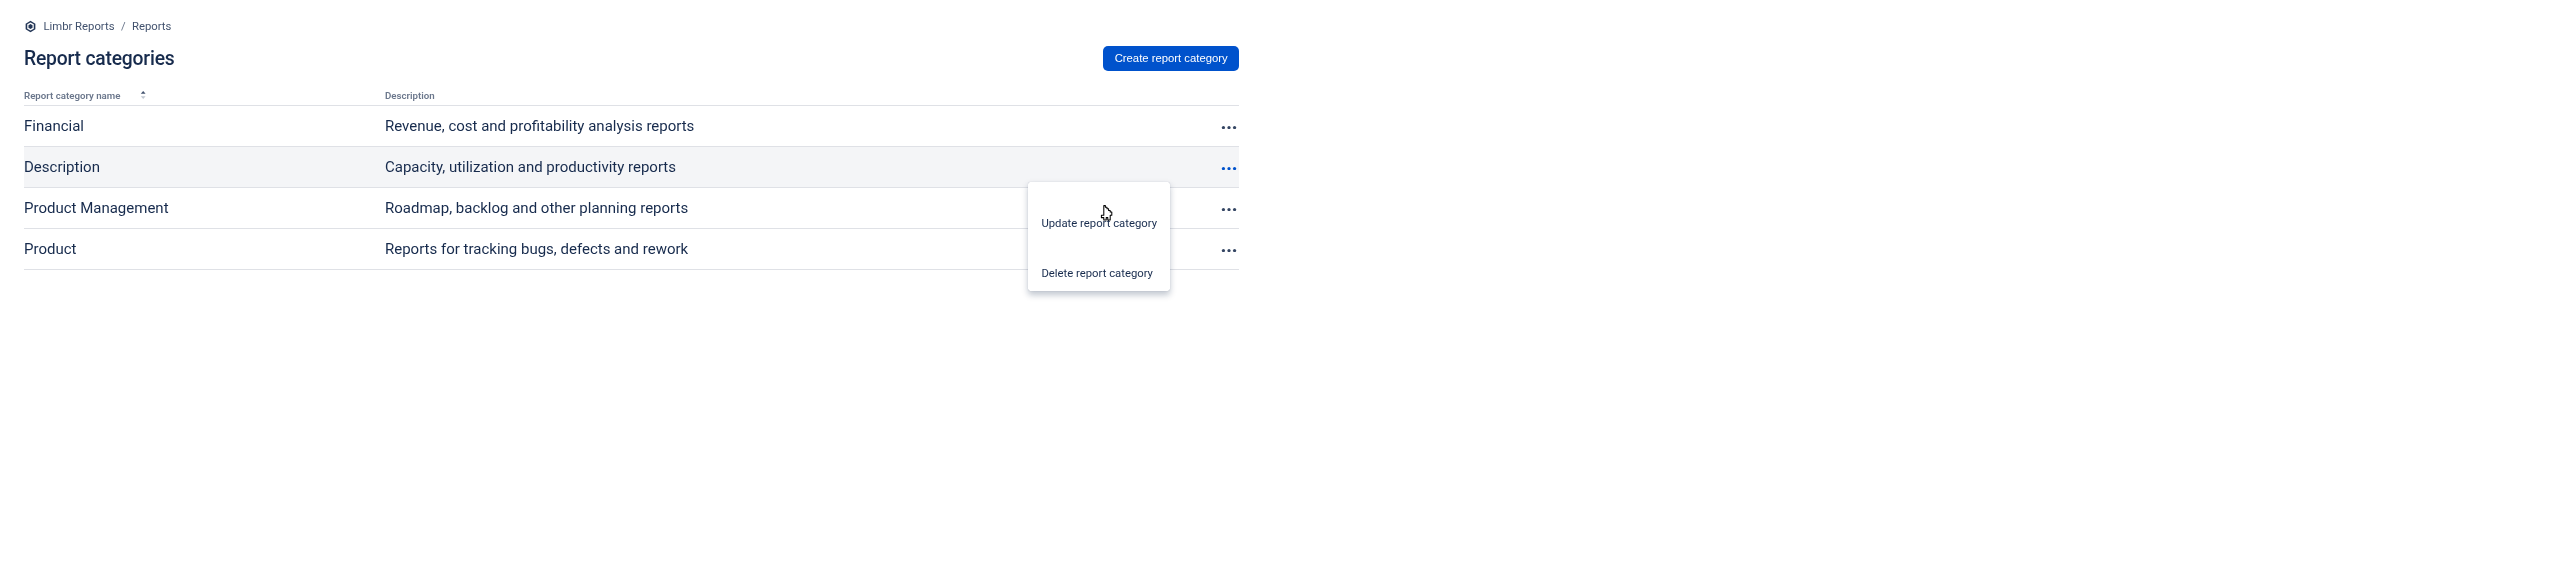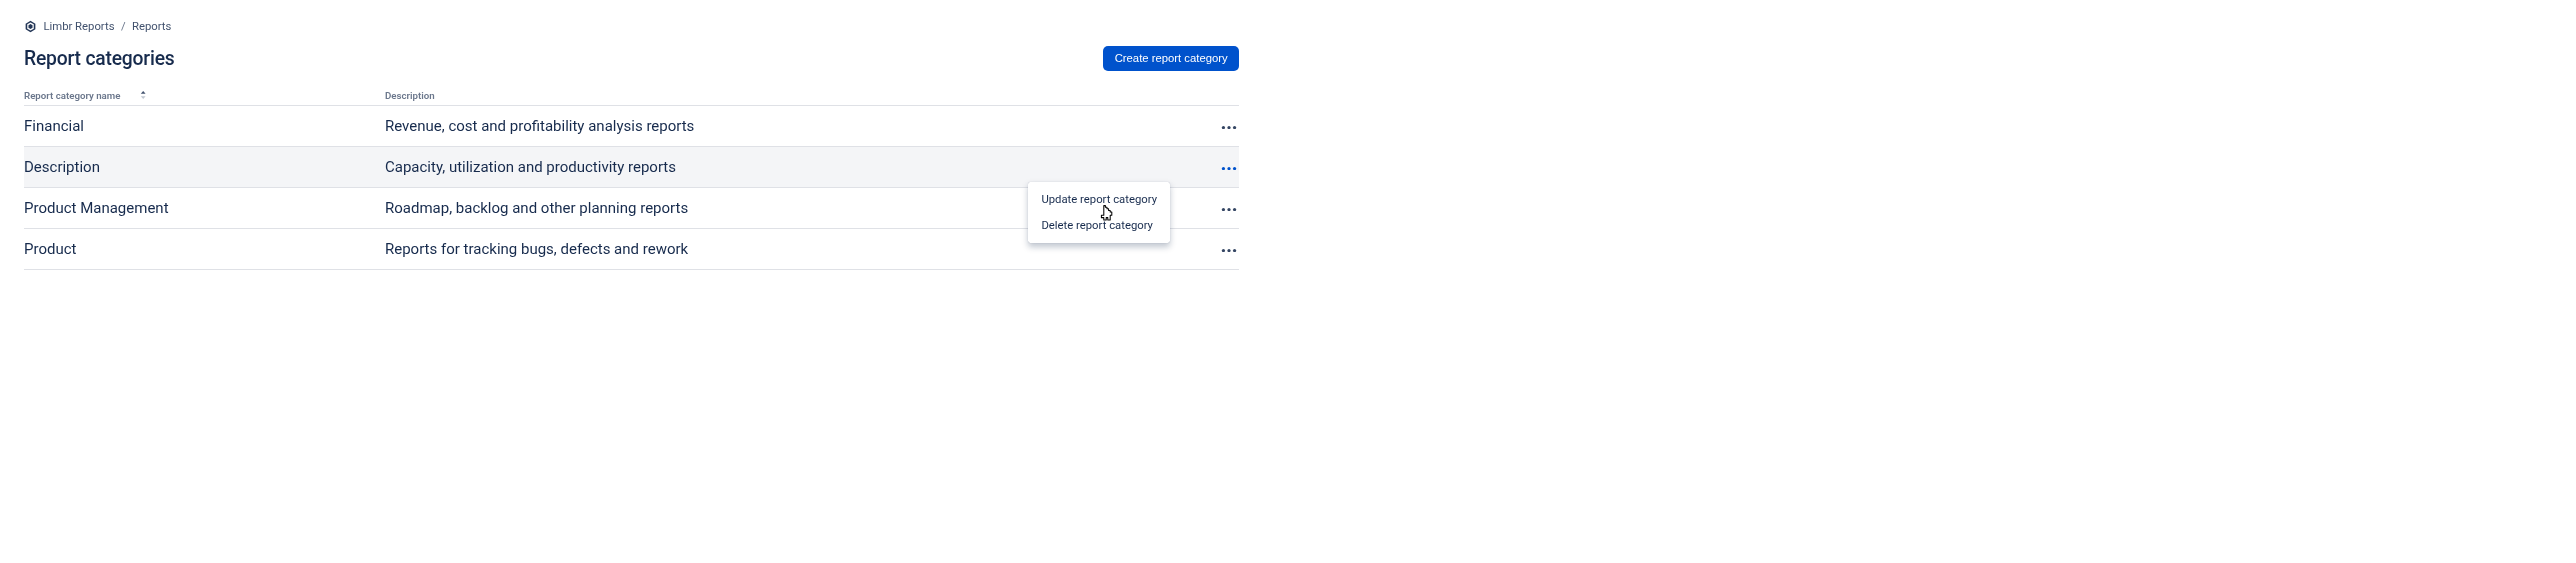--- a/index.html
+++ b/index.html
@@ -119,20 +119,21 @@
       padding: 4.8px 0;
       min-width: 137px;
       z-index: 100;
     }
     .dropdown-item {
       padding: 6.4px 13px;
       font-size: 11.3px;
       color: #172B4D;
       cursor: pointer;
       white-space: nowrap;
+      margin-top: 24px;
     }
     .cursor-pointer {
       position: absolute;
       top: 204px;
       left: 1099px;
       z-index: 200;
       pointer-events: none;
     }
   </style>
 </head>

